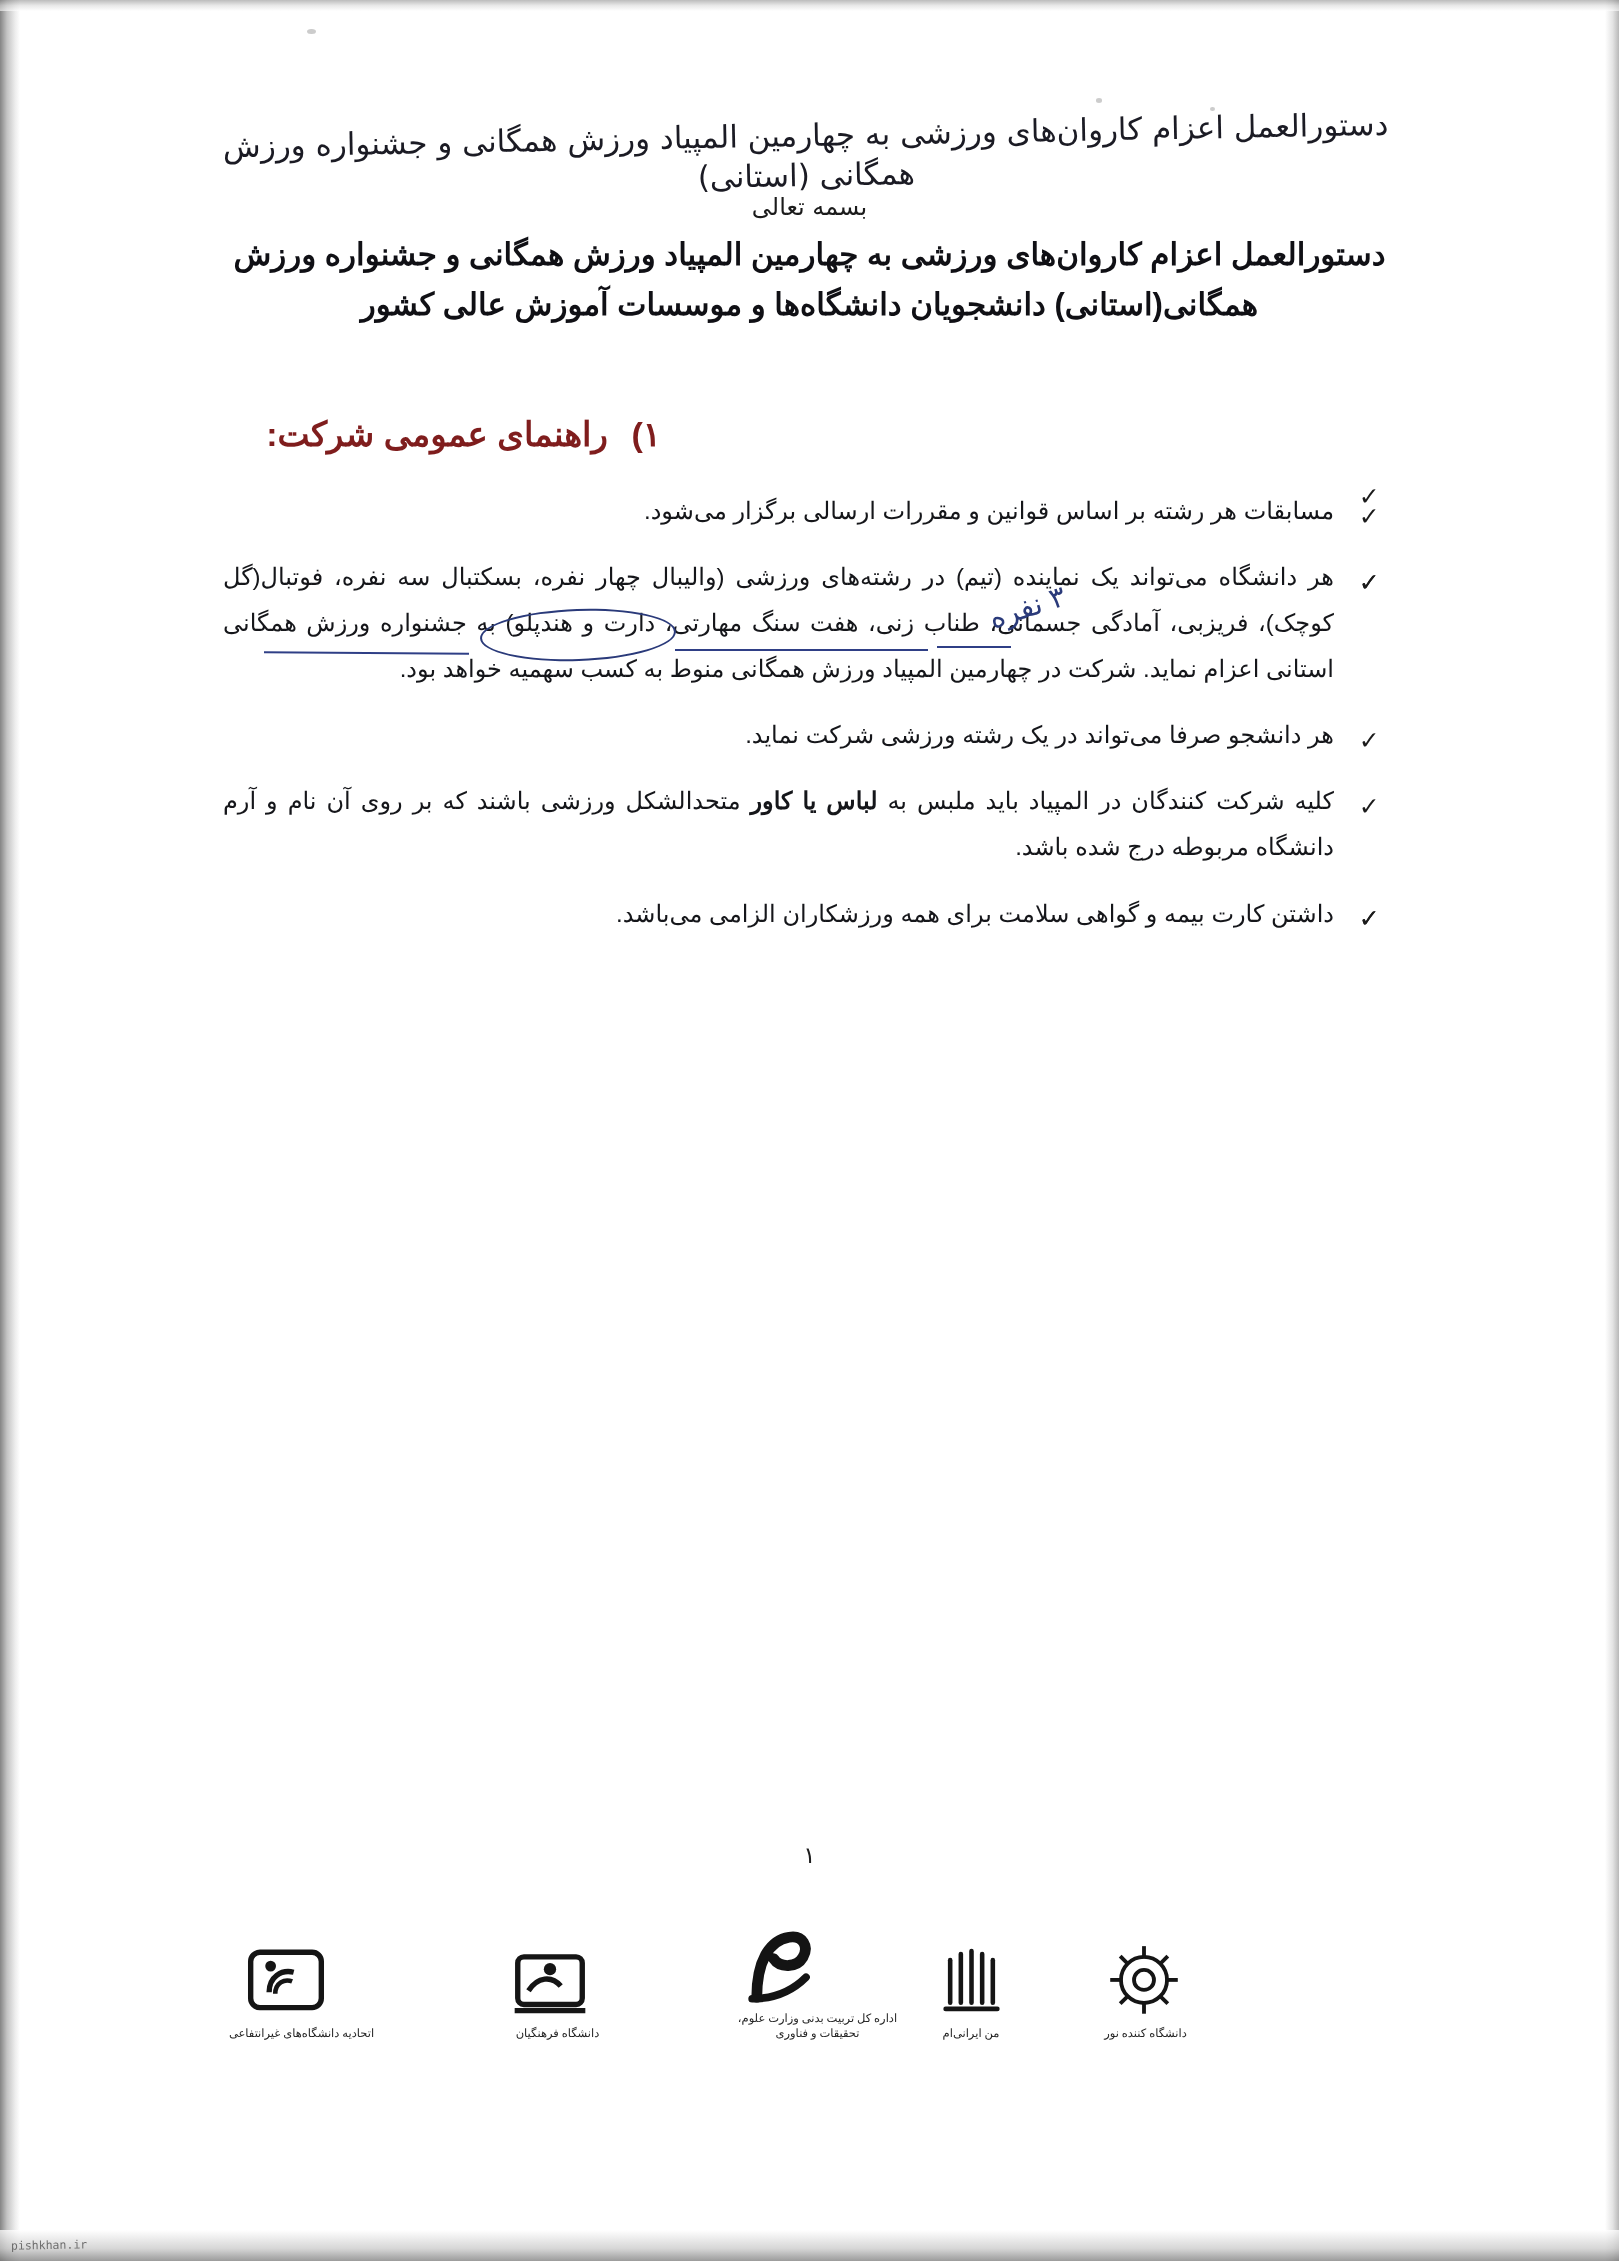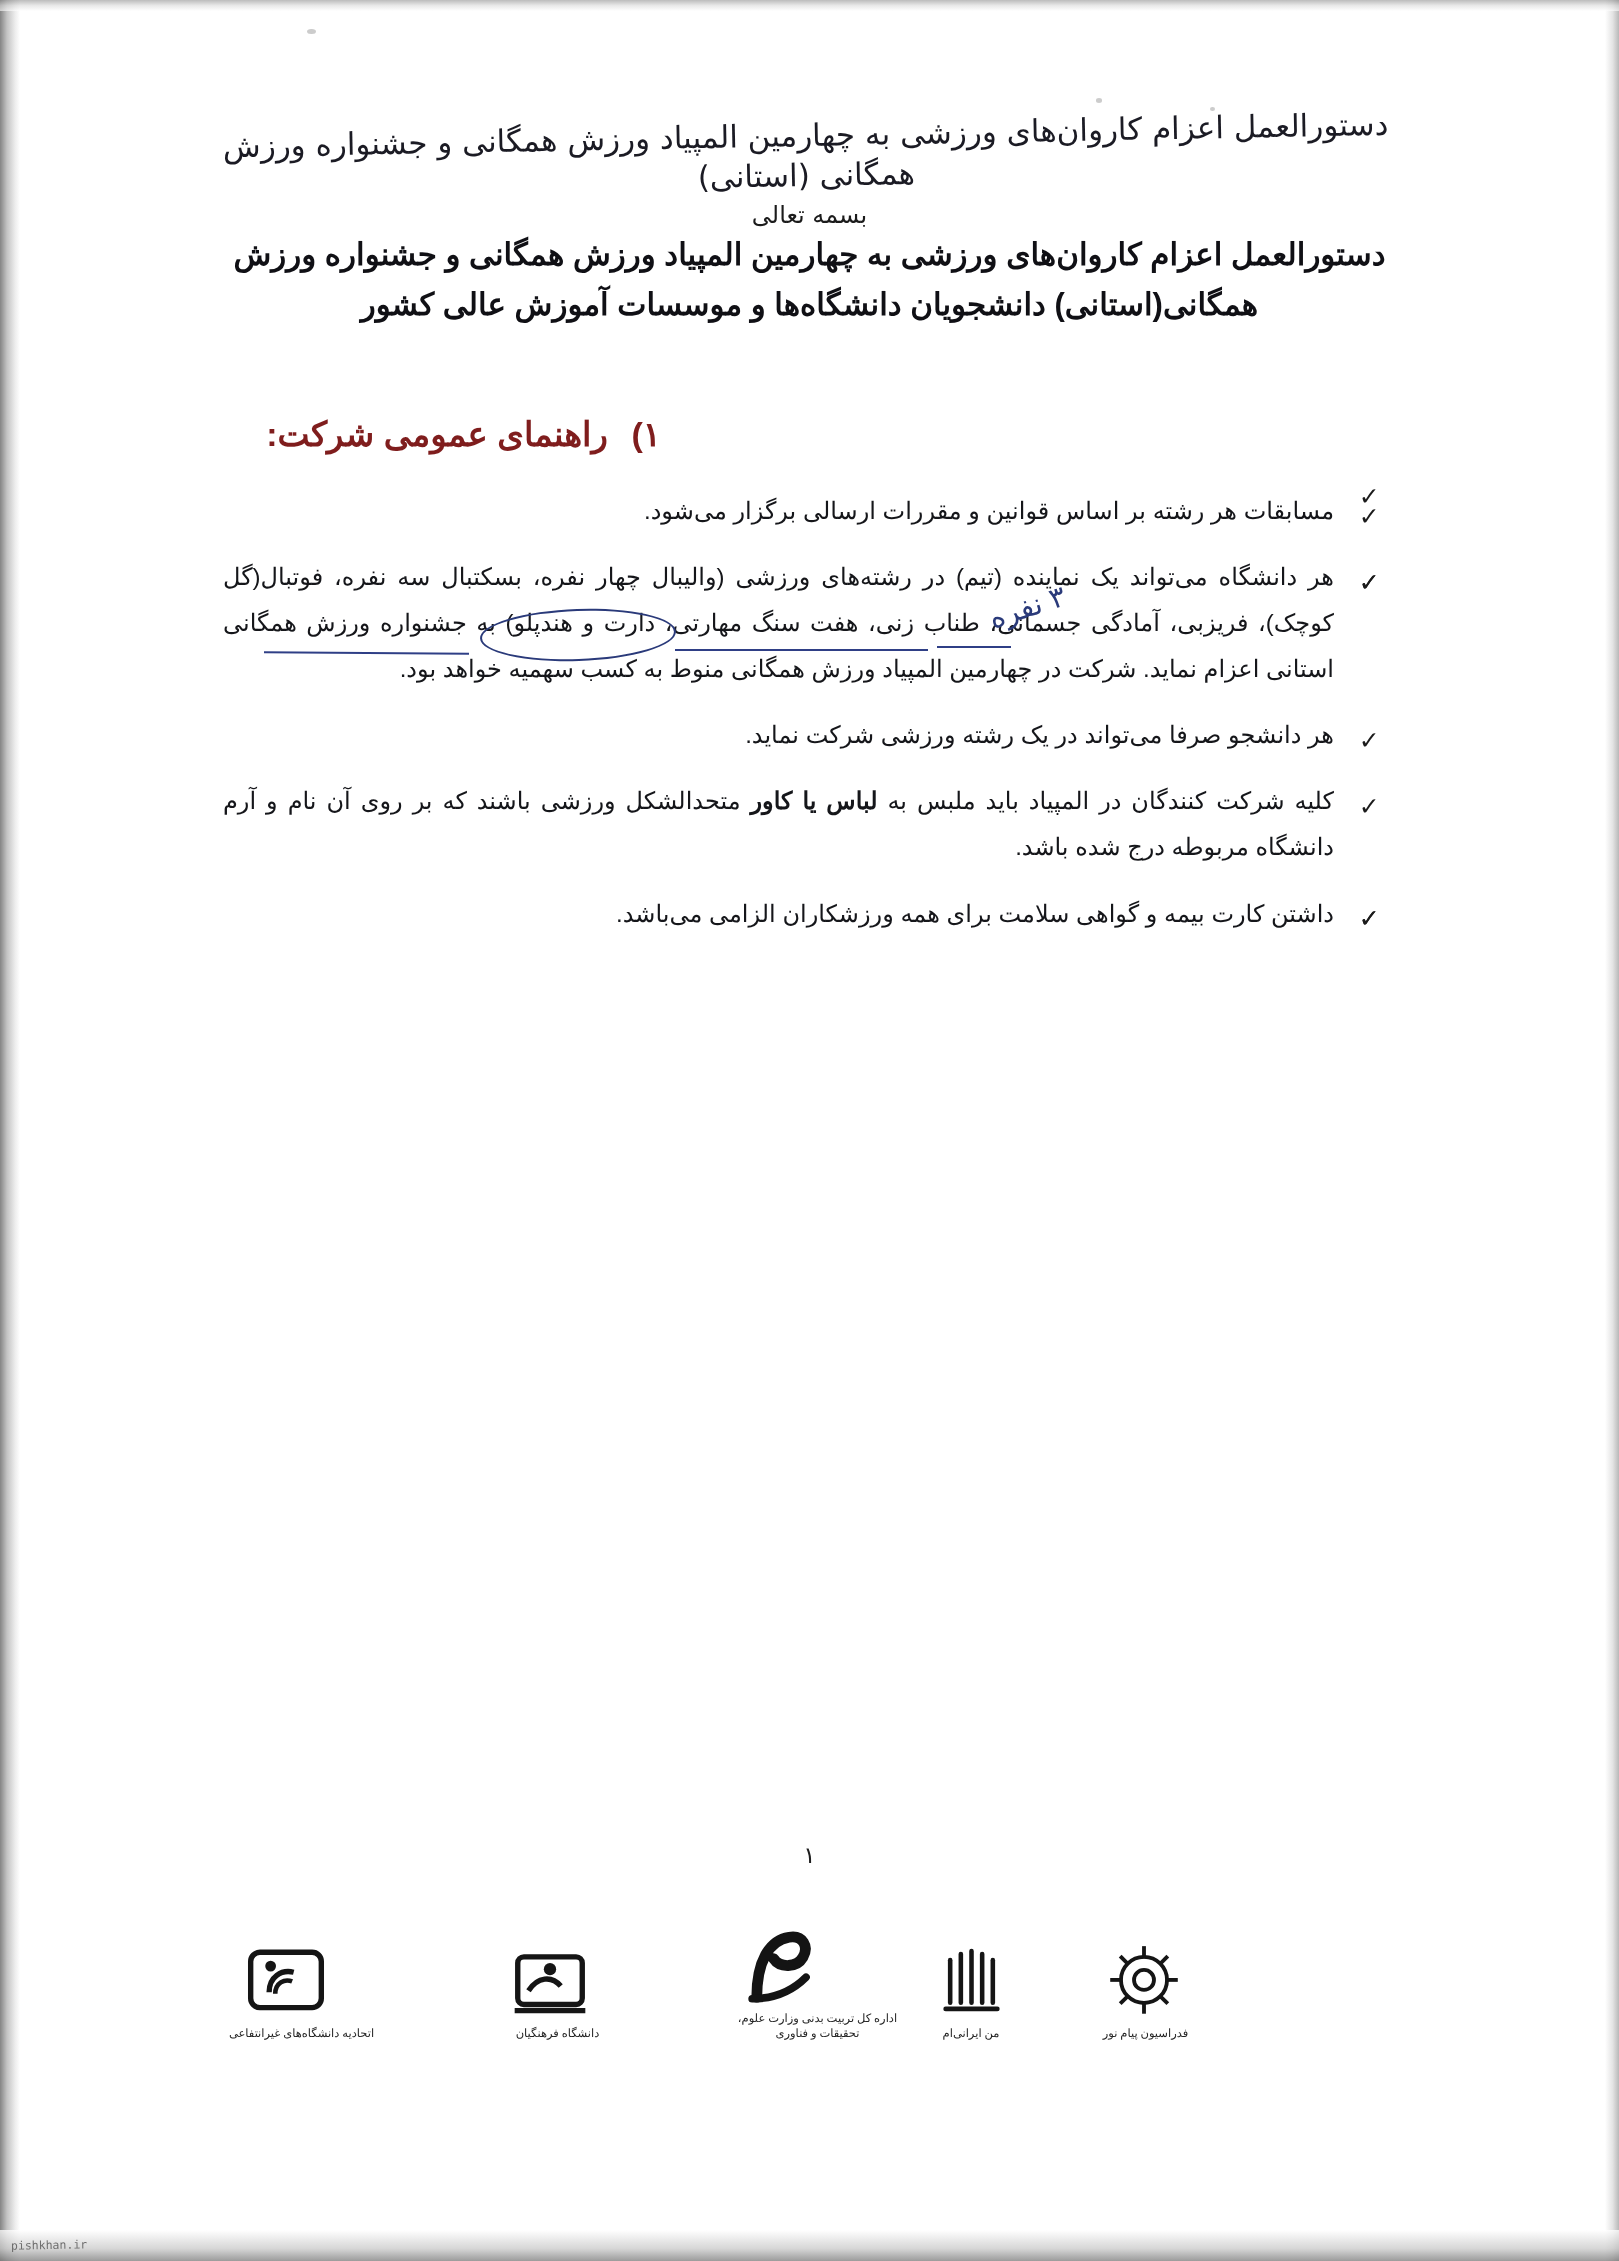--- a/index.html
+++ b/index.html
@@ -74,21 +74,20 @@
   }
 
   .besme {
     position: absolute;
     top: 193px;
     right: 0; left: 0;
     text-align: center;
     font-size: 24px;
     color: #1b1b1b;
     font-family: "DejaVu Sans", sans-serif;
-    margin-top: 8px;
   }
 
   .doc-title {
     position: absolute;
     top: 230px;
     right: 196px;
     width: 1227px;
     text-align: center;
     font-size: 31px;
     font-weight: bold;
@@ -299,21 +298,21 @@
               <line x1="56" y1="76" x2="56" y2="92"></line>
               <line x1="12" y1="48" x2="28" y2="48"></line>
               <line x1="84" y1="48" x2="100" y2="48"></line>
               <line x1="25" y1="17" x2="36" y2="28"></line>
               <line x1="76" y1="68" x2="87" y2="79"></line>
               <line x1="25" y1="79" x2="36" y2="68"></line>
               <line x1="76" y1="28" x2="87" y2="17"></line>
             </g>
           </g>
         </svg>
-        <span class="cap">فدراسیون پیام نور</span>
+        <span class="cap">دانشگاه کننده نور</span>
       </div>
 
       <div class="logo" style="right:399px;width:130px;">
         <svg class="mark" width="67" height="80" viewBox="0 0 88 104">
           <g stroke="#151515" stroke-width="6" stroke-linecap="round">
             <line x1="16" y1="22" x2="16" y2="78"></line>
             <line x1="30" y1="14" x2="30" y2="78"></line>
             <line x1="44" y1="10" x2="44" y2="78"></line>
             <line x1="58" y1="14" x2="58" y2="78"></line>
             <line x1="72" y1="22" x2="72" y2="78"></line>

